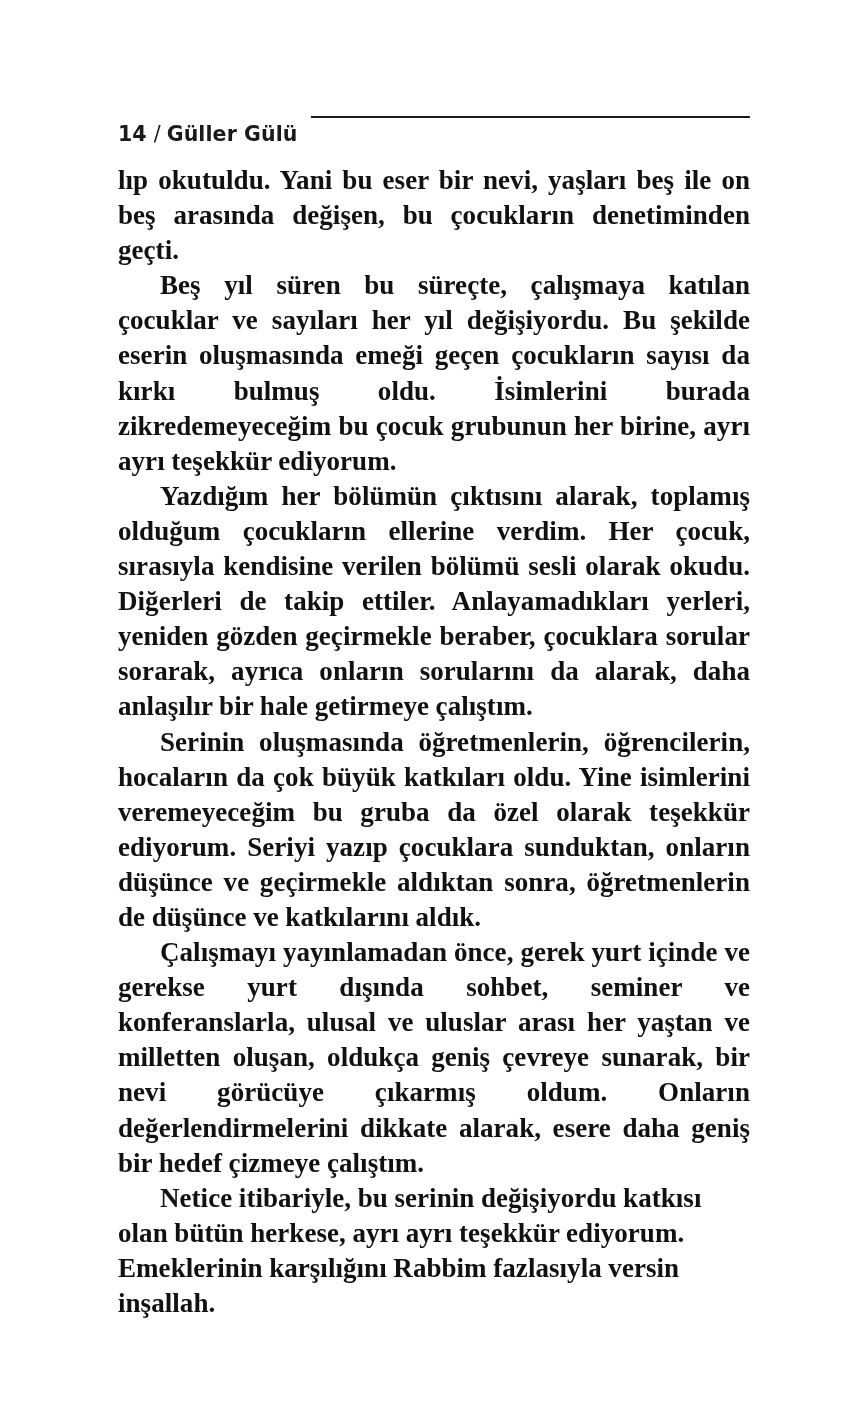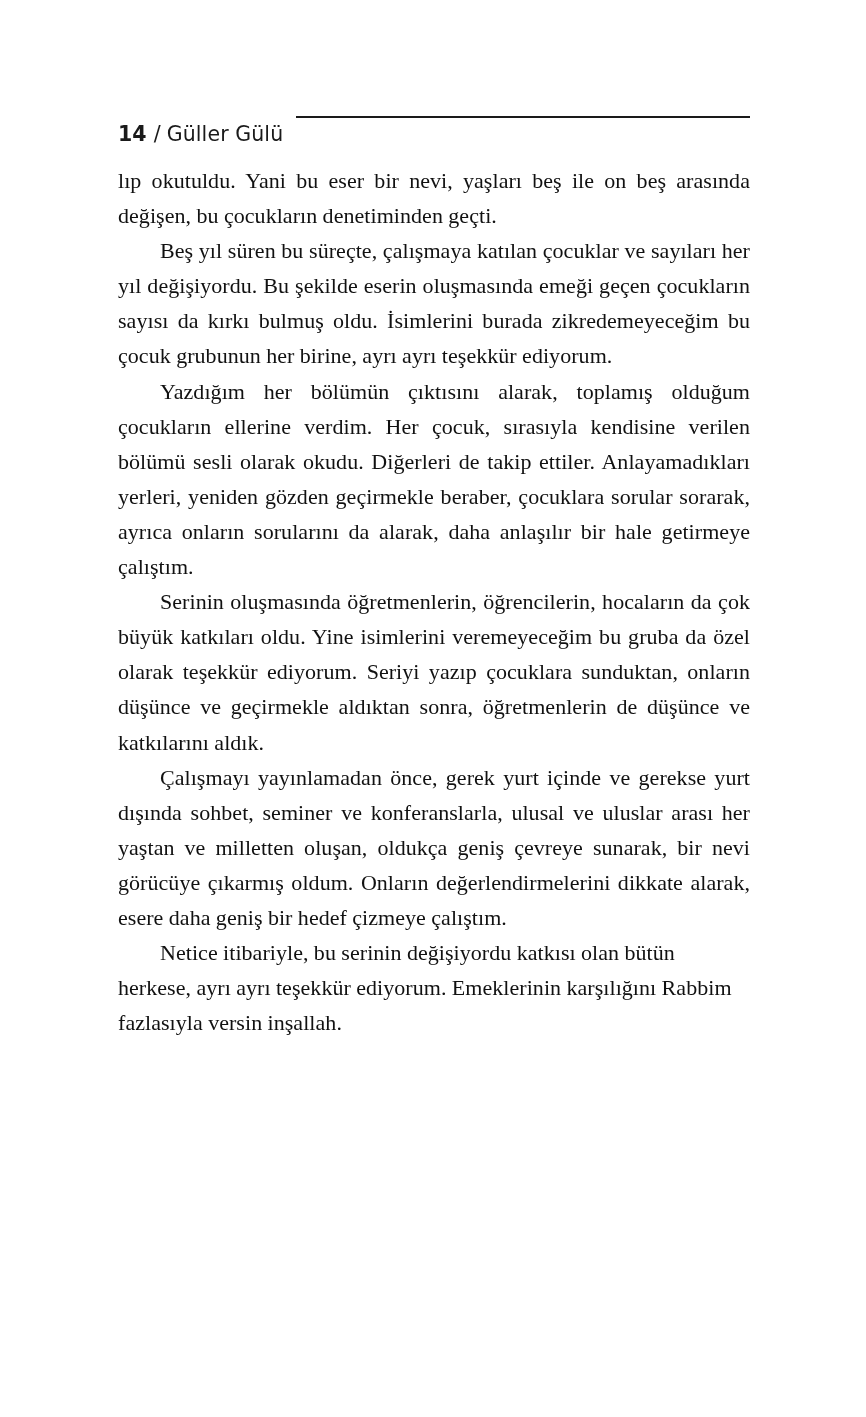--- a/index.html
+++ b/index.html
@@ -51,48 +51,49 @@
   }
   .page-number {
     font-weight: 700;
     font-size: 20.5px;
   }
   .header-sep {
     font-weight: 400;
     padding: 0 6px 0 7px;
   }
   .header-title {
-    font-weight: 400;
+    font-weight: 700;
   }
   .header-rule {
     flex: 1 1 auto;
     height: 0;
     border-top: 2.1px solid #1a1a1a;
     margin-left: 13px;
     position: relative;
     top: 1px;
   }
 
   
   .body-block {
     position: absolute;
     left: 118px;
     top: 163px;
     width: 632px;
   }
   .para {
     margin: 0;
-    font-size: 22px;
+    font-size: 27px;
     line-height: 35.1px;
     text-align: justify;
     text-justify: inter-word;
     text-indent: 42px;
     word-spacing: -0.2px;
     letter-spacing: 0.05px;
     hyphens: manual;
+    font-weight: bold;
   }
   .para.no-indent {
     text-indent: 0;
   }
   .para:last-child {
     text-align: left;
   }
 </style>
 </head>
 <body>

